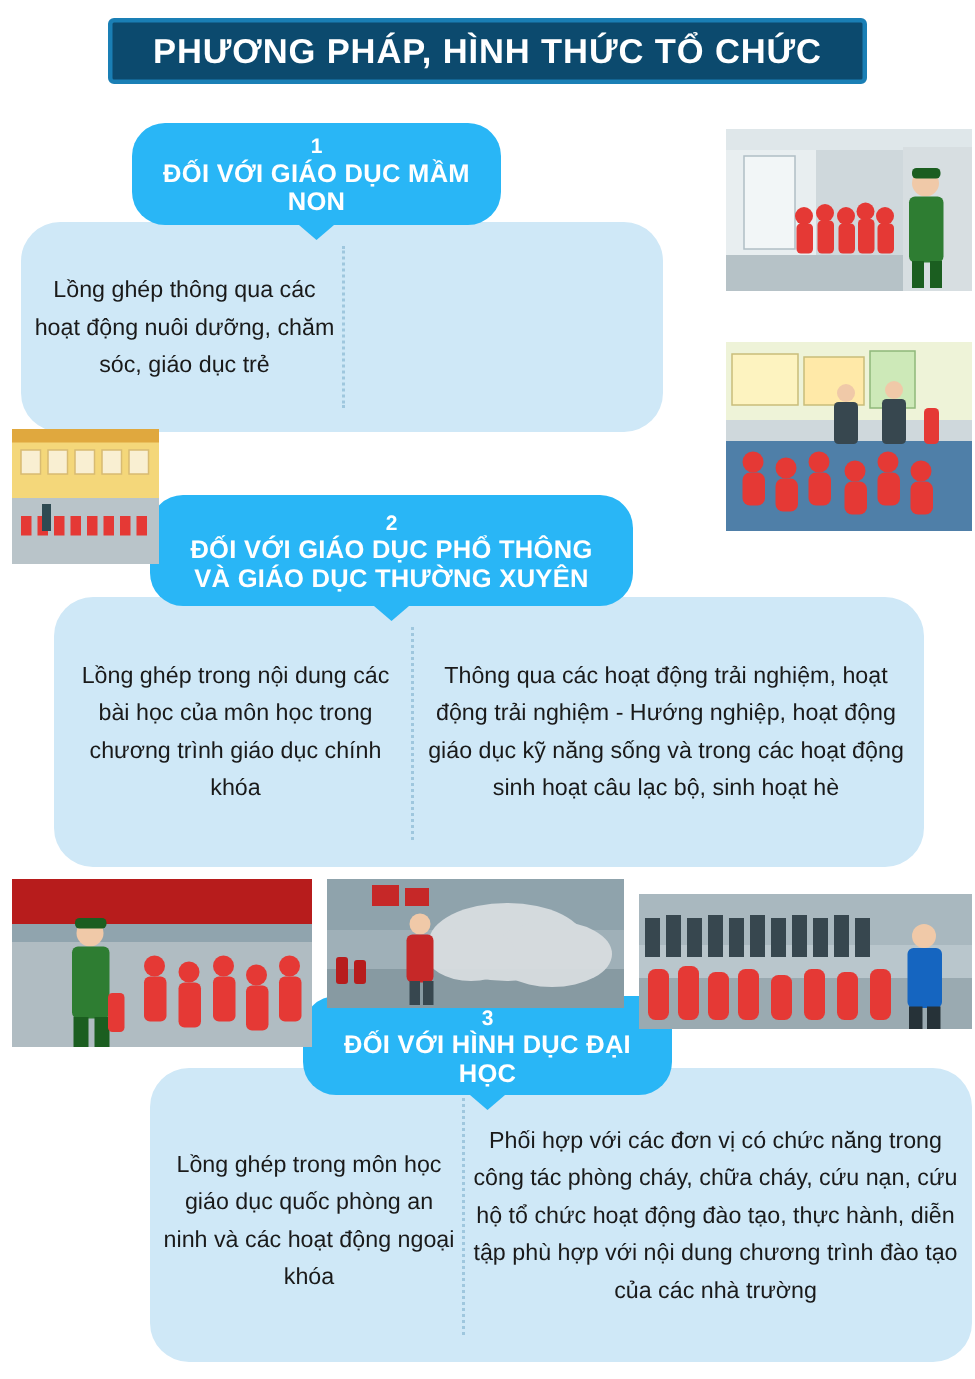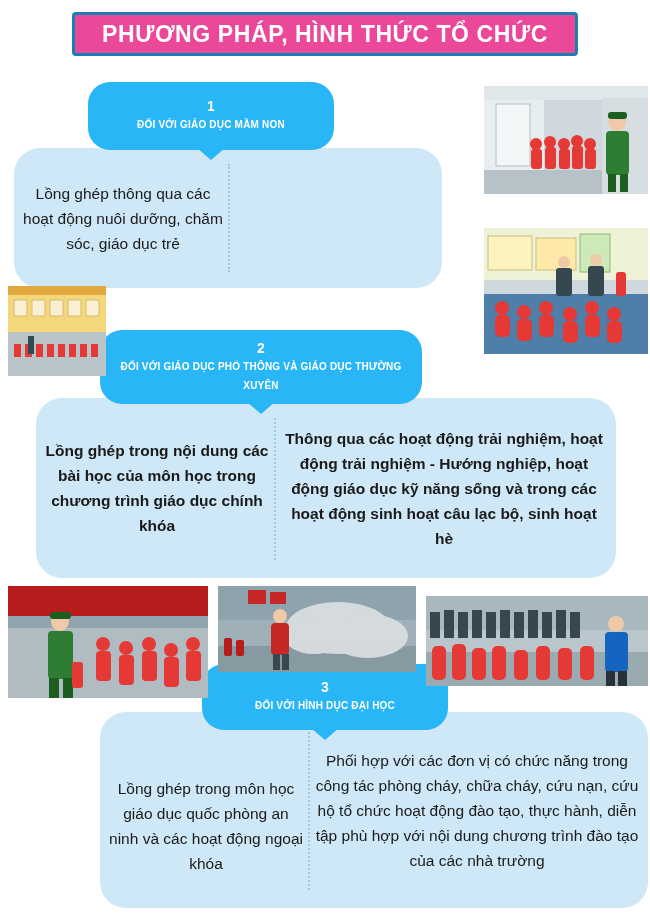--- a/index.html
+++ b/index.html
@@ -15,21 +15,21 @@
     overflow: hidden;
   }
 
   
   .title-bar {
     position: absolute;
     left: 72px;
     top: 12px;
     width: 506px;
     height: 44px;
-    background: #ec4899;
+    background: #0c4a6e;
     border: 3px solid #1a7fb5;
     border-radius: 4px;
     display: flex;
     align-items: center;
     justify-content: center;
     box-sizing: border-box;
   }
   .title-bar span {
     color: #ffffff;
     font-size: 23px;
@@ -53,21 +53,21 @@
     justify-content: center;
     z-index: 3;
   }
   .section-head .num {
     font-size: 14px;
     font-weight: bold;
     line-height: 16px;
     margin-bottom: 1px;
   }
   .section-head .head-text {
-    font-size: 10px;
+    font-size: 17px;
     line-height: 19px;
     letter-spacing: 0.2px;
     padding: 0 14px;
   }
   
   .notch {
     position: absolute;
     width: 0; height: 0;
     border-left: 14px solid transparent;
     border-right: 14px solid transparent;
@@ -107,21 +107,21 @@
   .photo {
     position: absolute;
     overflow: hidden;
     z-index: 4;
     background: #b9c6cc;
   }
   .photo svg { display: block; }
 
   
   #panel-1 { left: 14px; top: 148px; width: 428px; height: 140px; }
-  #panel-2 { left: 36px; top: 398px; width: 580px; height: 180px; font-weight: bold; }
+  #panel-2 { left: 36px; top: 398px; width: 580px; height: 180px; }
   #panel-3 { left: 100px; top: 712px; width: 548px; height: 196px; }
 </style>
 </head>
 <body>
 
 <div class="title-bar">
   <span>PHƯƠNG PHÁP, HÌNH THỨC TỔ CHỨC</span>
 </div>
 
 <div class="photo" style="left:484px; top:86px; width:164px; height:108px;">
@@ -336,20 +336,20 @@
   </div>
 </div>
 
 <div class="section-head" style="left:202px; top:664px; width:246px; height:66px;">
   <span class="num">3</span>
   <span class="head-text">ĐỐI VỚI HÌNH DỤC ĐẠI HỌC</span>
 </div>
 <div class="notch" style="left:311px; top:728px;"></div>
 
 <div class="panel" id="panel-3">
-  <div class="col" style="left:8px; top:24px; width:196px; height:180px;">
+  <div class="col" style="left:8px; top:12px; width:196px; height:180px;">
     <p>Lồng ghép trong môn học giáo dục quốc phòng an ninh và các hoạt động ngoại khóa</p>
   </div>
   <div class="divider" style="left:208px; top:20px; height:158px;"></div>
   <div class="col" style="left:214px; top:8px; width:326px; height:180px;">
     <p>Phối hợp với các đơn vị có chức năng trong công tác phòng cháy, chữa cháy, cứu nạn, cứu hộ tổ chức hoạt động đào tạo, thực hành, diễn tập phù hợp với nội dung chương trình đào tạo của các nhà trường</p>
   </div>
 </div>
 
 </body></html>

